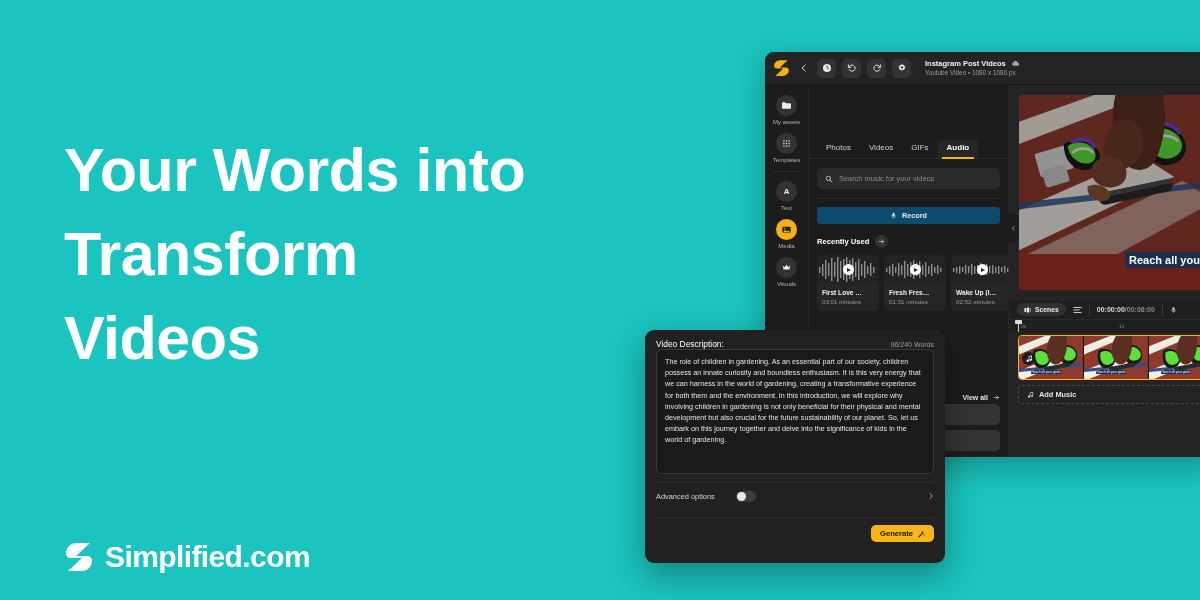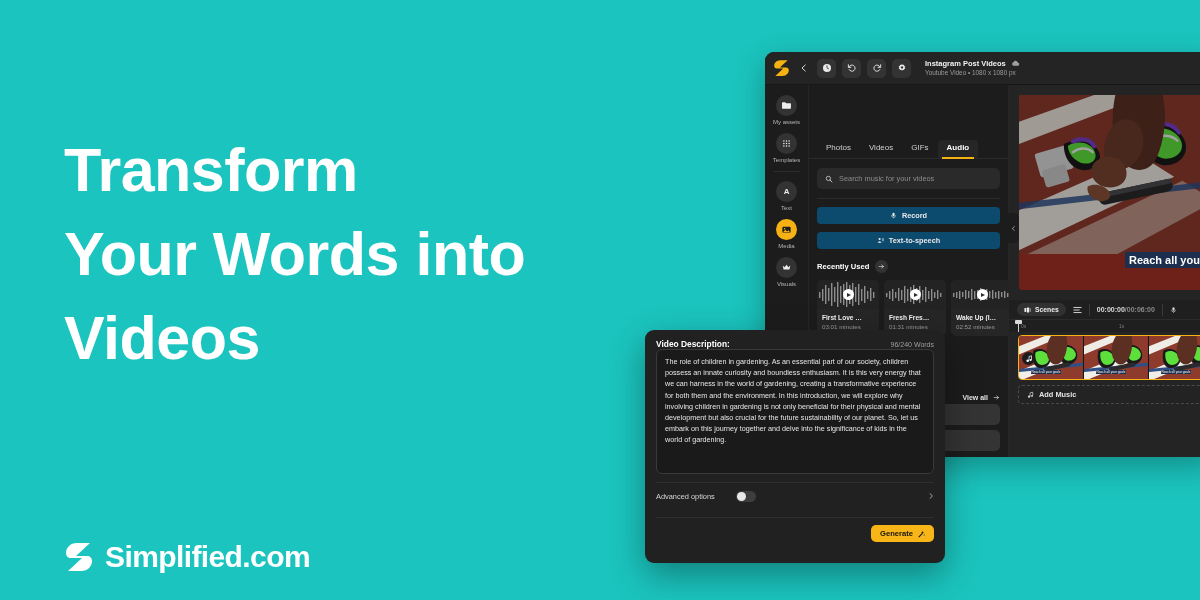--- a/index.html
+++ b/index.html
@@ -209,21 +209,21 @@
   
   .modal {
     position:absolute; left:645px; top:330px;
     width:300px; height:233px;
     background:#212121; border-radius:9px;
     box-shadow:0 12px 34px rgba(0,0,0,.35);
     padding:9px 11px 0; color:#eee;
     overflow:hidden;
   }
   .modal-head { display:flex; align-items:baseline; justify-content:space-between; }
-  .modal-title { font-size:8.4px; font-weight:bold; color:#fff; }
+  .modal-title { font-size:8.4px; font-weight:normal; color:#fff; }
   .modal-count { font-size:7px; color:#9f9f9f; }
   .textarea {
     height:125px;
     background:#1a1a1a; border:1px solid #3a3a3a; border-radius:6px;
     padding:6px 8px; font-size:7.2px; line-height:11.2px; color:#e6e6e6;
     overflow:hidden;
   }
   .modal-div { height:1px; background:#2f2f2f; margin:8px 0 0; }
   .adv { height:26px; display:flex; align-items:center; gap:21px;text-align:right; }
   .adv-lb { font-size:7.4px; color:#d6d6d6; }
@@ -240,22 +240,22 @@
     display:flex; align-items:center; gap:4px;
     font-size:7.6px; font-weight:bold; color:#17160f;
   }
 
   .ic { display:block; }
 </style>
 </head>
 <body>
 
 <div class="headline">
+  <span class="ln">Your Words into</span>
   <span class="ln">Transform</span>
-  <span class="ln">Your Words into</span>
   <span class="ln">Videos</span>
 </div>
 
 <div class="brand">
   <svg class="brand-mark" viewBox="0 0 30 32">
     <path d="M26 2 L13 2 C6 2 2 7 2 12 C2 15 4 17 7 17 L18 17 L4 30 L17 30 C24 30 28 25 28 20 C28 17 26 15 23 15 L12 15 Z" fill="#ffffff"></path>
   </svg>
   <span class="brand-name">Simplified.com</span>
 </div>
 
@@ -380,29 +380,20 @@
       </div>
       <div class="divline"></div>
 
       <div class="pbtn">
         <svg class="ic" width="7" height="7" viewBox="0 0 16 16">
             <rect x="5.6" y="1.6" width="4.8" height="8" rx="2.4" fill="#eee"></rect>
             <path d="M3.4 7.6 A4.6 4.6 0 0 0 12.6 7.6" fill="none" stroke="#eee" stroke-width="1.4"></path>
             <path d="M8 12.2 V14.4" stroke="#eee" stroke-width="1.4"></path>
           </svg>
         <span>Record</span>
-      </div>
-      <div class="pbtn">
-        <svg class="ic" width="7" height="7" viewBox="0 0 16 16">
-            <circle cx="6" cy="4.6" r="2.4" fill="#eee"></circle>
-            <path d="M1.6 13 A4.5 4.5 0 0 1 10.4 13 Z" fill="#eee"></path>
-            <path d="M12.4 4.2 V8" stroke="#eee" stroke-width="1.2" stroke-linecap="round"></path>
-            <path d="M14.4 3 V9.2" stroke="#eee" stroke-width="1.2" stroke-linecap="round"></path>
-          </svg>
-        <span>Text-to-speech</span>
       </div>
 
       <div class="sec-head">
         <span class="lb">Recently Used</span>
         <span class="arrow-c">
           <svg class="ic" width="7" height="7" viewBox="0 0 16 16">
               <path d="M2.6 8 H12.4 M8.6 4.2 L12.8 8 L8.6 11.8" fill="none" stroke="#e0e0e0" stroke-width="1.5" stroke-linecap="round" stroke-linejoin="round"></path>
             </svg>
         </span>
       </div>

